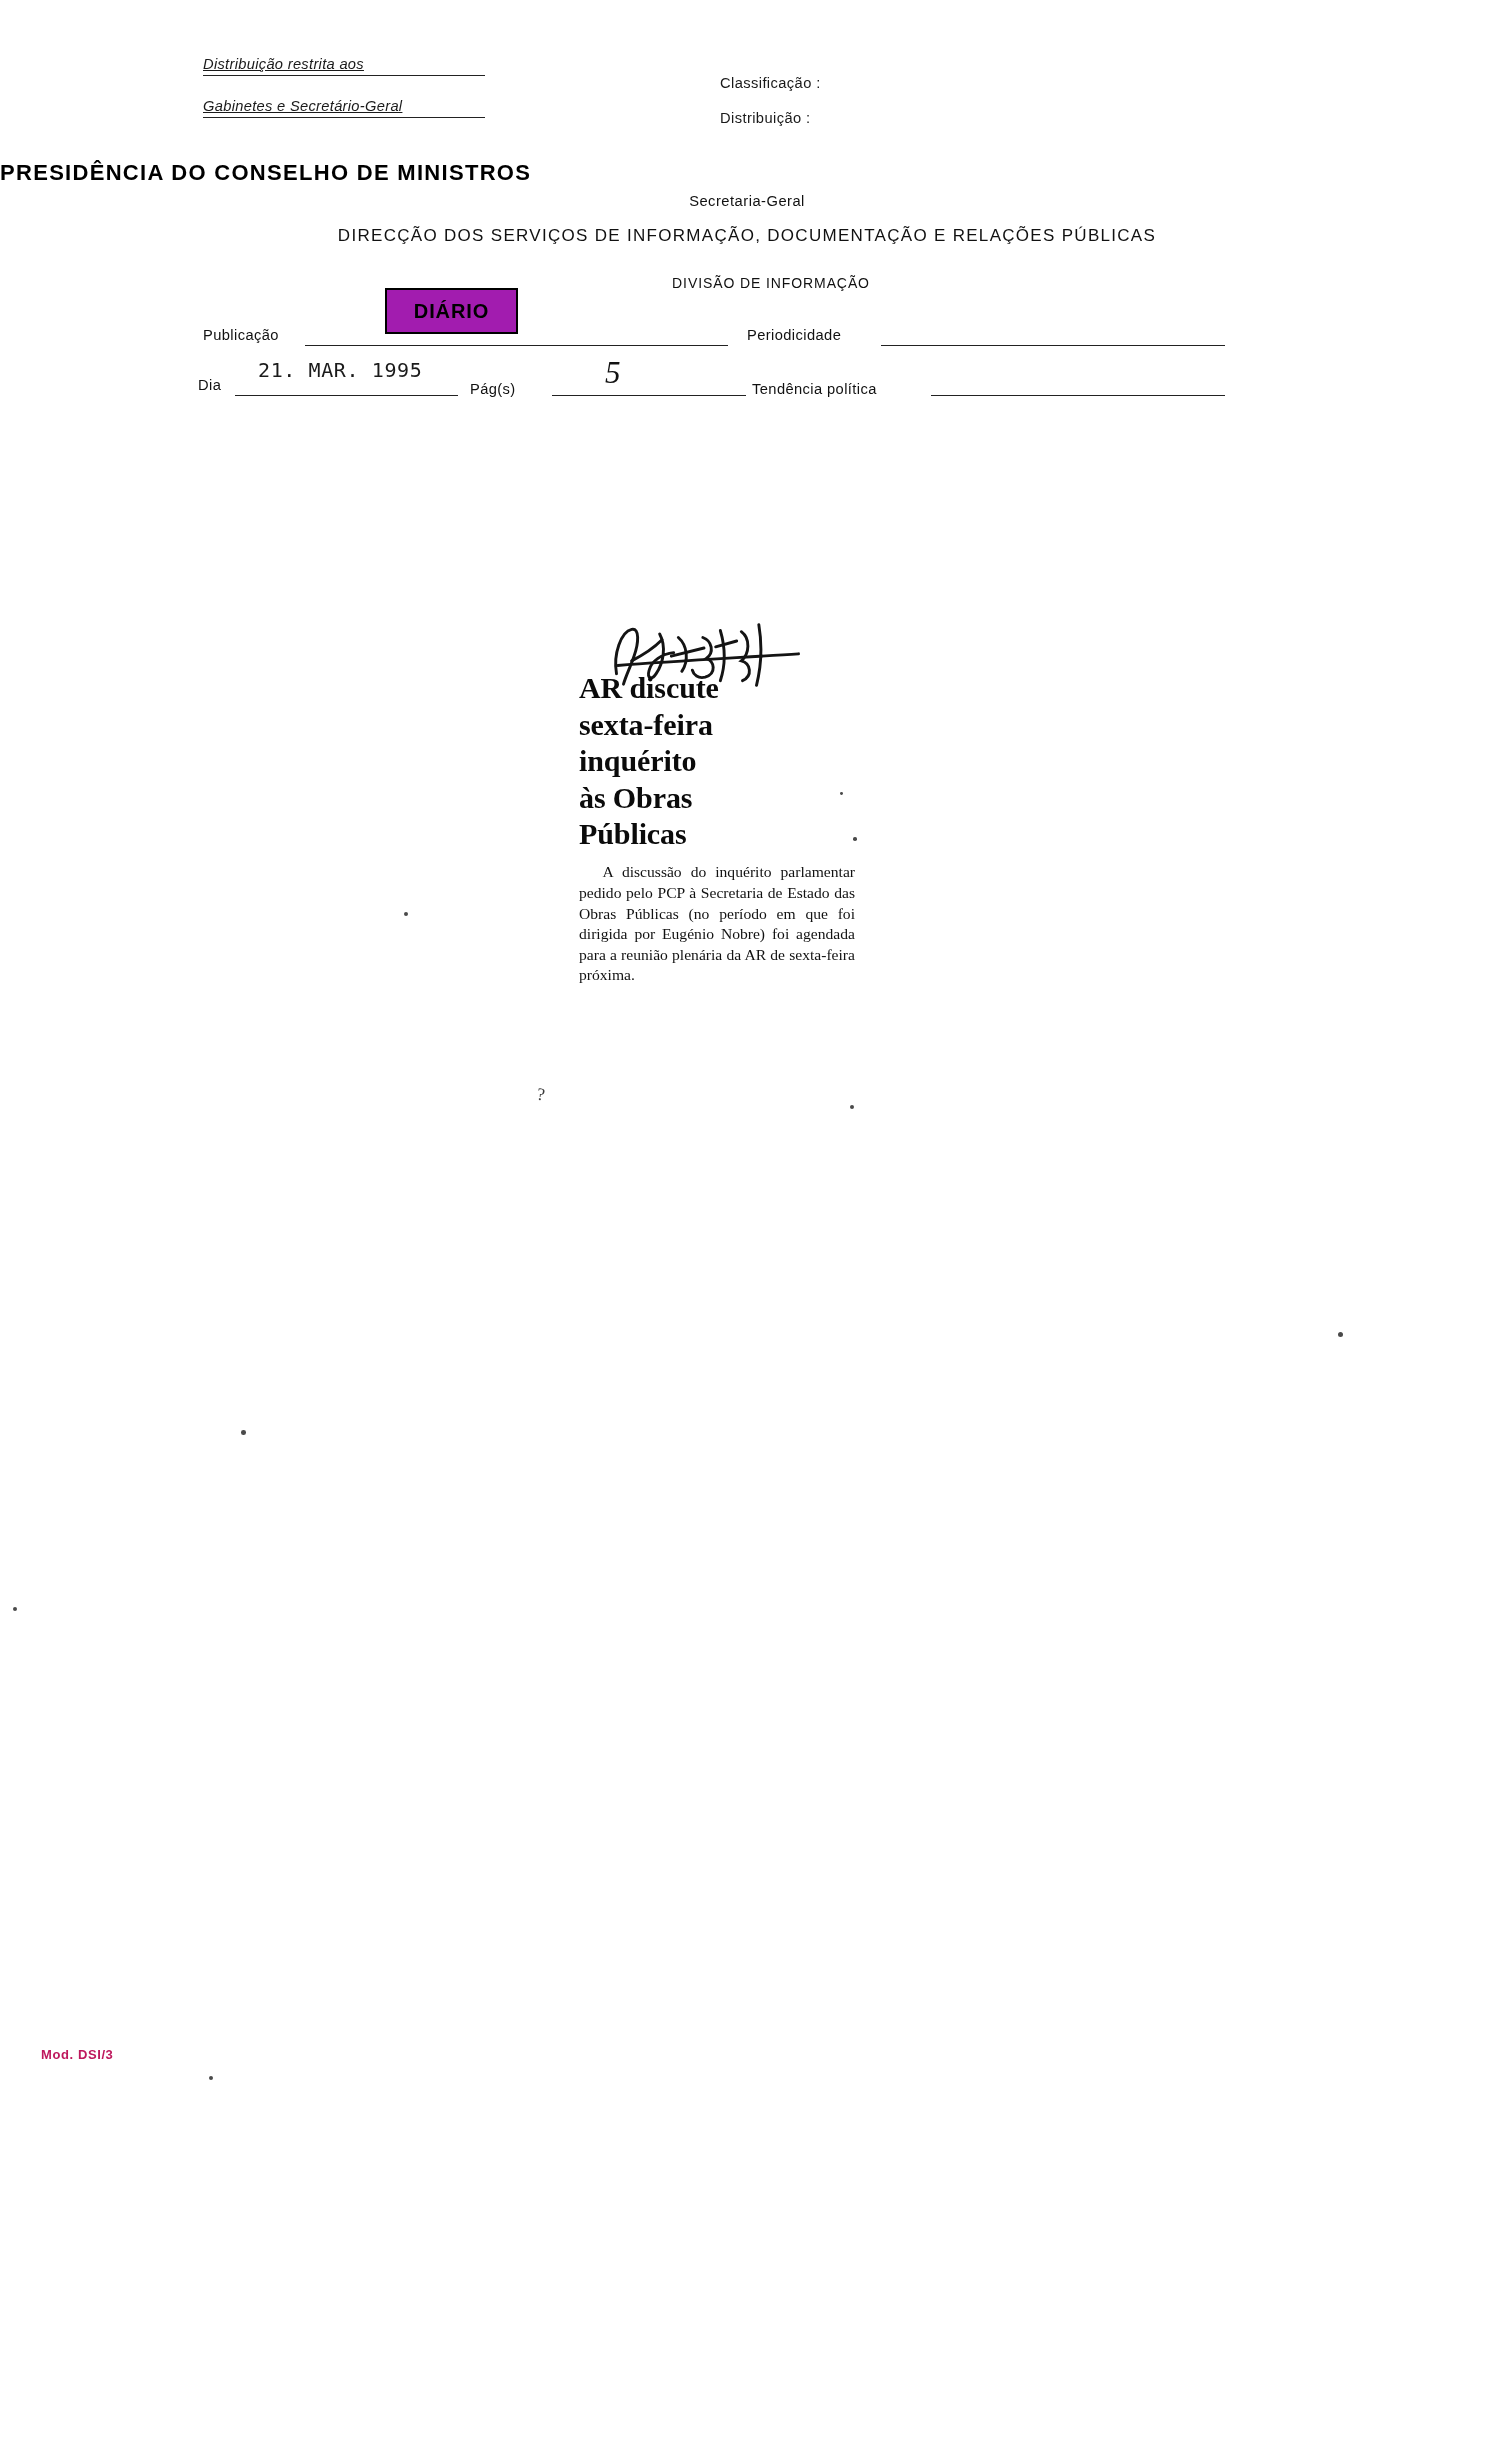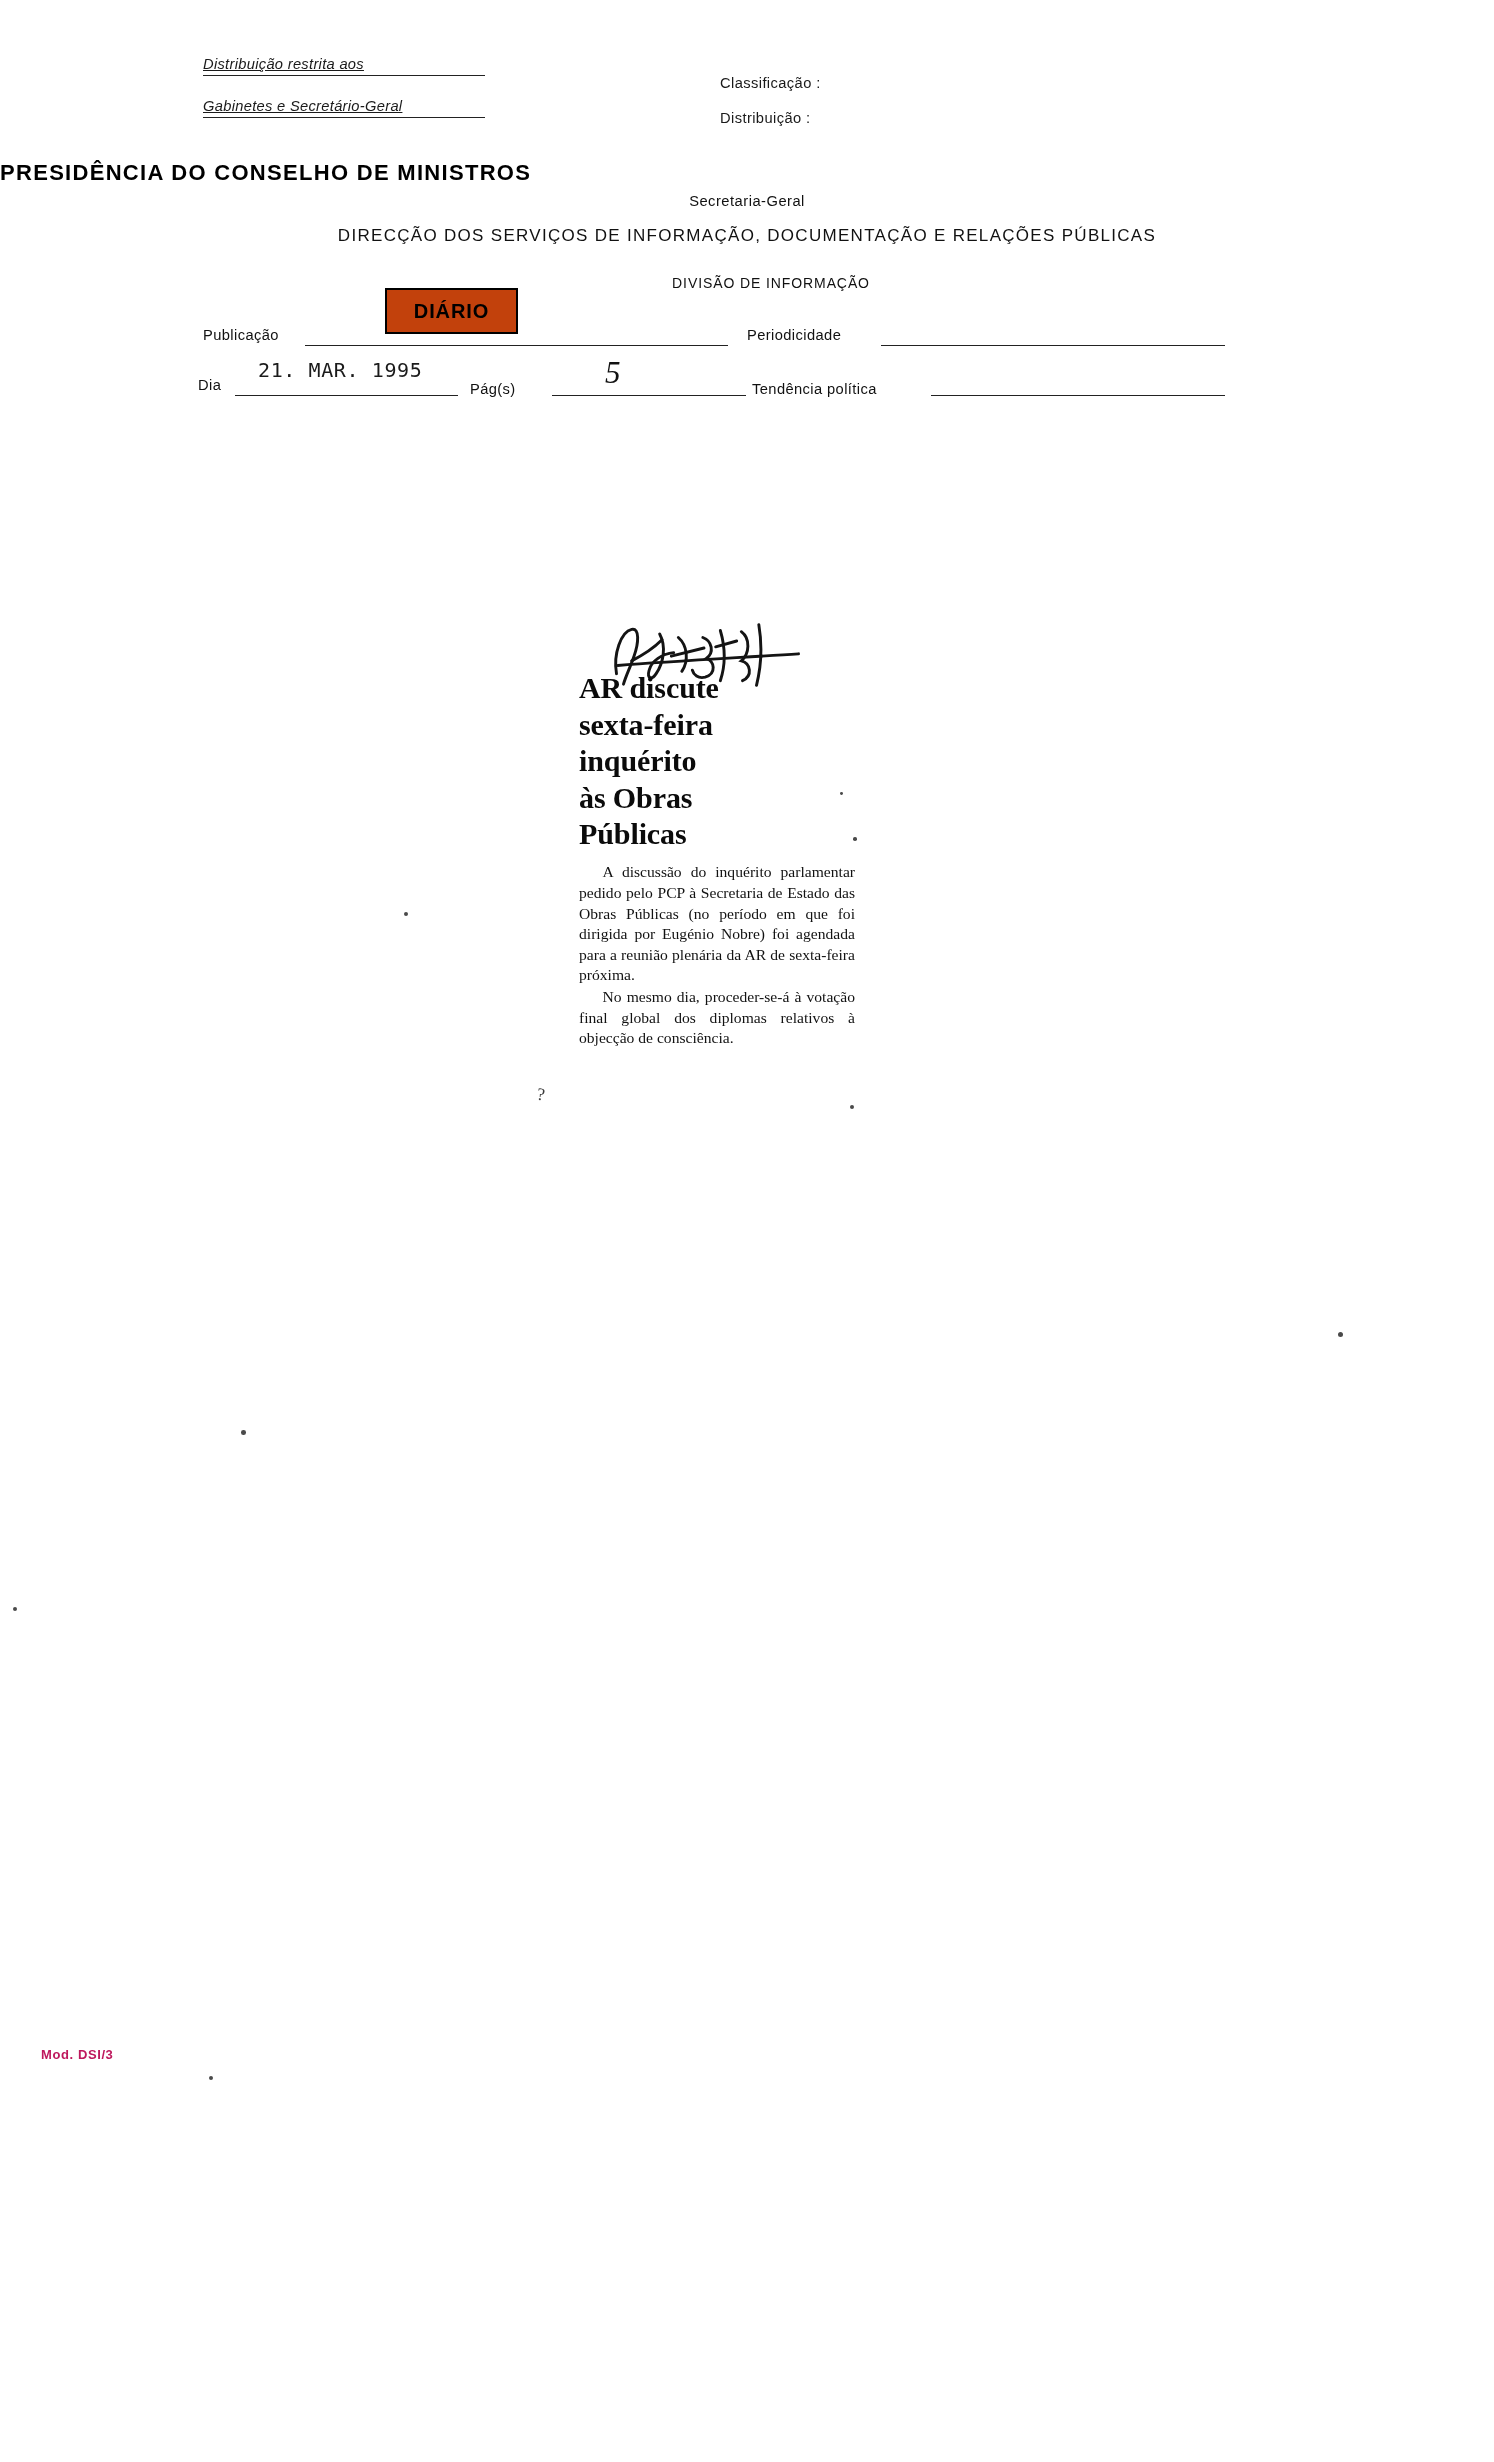--- a/index.html
+++ b/index.html
@@ -110,21 +110,21 @@
     top: 288px;
     width: 129px;
     height: 42px;
     border: 2.9px solid #000;
     display: flex;
     align-items: center;
     justify-content: center;
     font-size: 20px;
     font-weight: bold;
     letter-spacing: 0.9px;
-    background: #c2410c;
+    background: #a21caf;
     color: #000;
   }
 
   
   .fld {
     position: absolute;
     font-size: 14.7px;
     color: #111;
     letter-spacing: 0.4px;
     white-space: nowrap;
@@ -272,21 +272,20 @@
   <div class="clip">
     <div class="clip-head">
       <div>AR discute</div>
       <div>sexta-feira</div>
       <div>inquérito</div>
       <div>às Obras</div>
       <div>Públicas</div>
     </div>
     <div class="clip-body">
       <p>A discussão do inquérito parlamentar pedido pelo PCP à Secretaria de Estado das Obras Públicas (no período em que foi dirigida por Eugénio Nobre) foi agendada para a reunião plenária da AR de sexta-feira próxima.</p>
-      <p>No mesmo dia, proceder-se-á à votação final global dos diplomas relativos à objecção de consciência.</p>
     </div>
   </div>
 
   <div class="qmark">?</div>
 
   <div class="speck" style="left:404px; top:912px; width:4.1px; height:4.1px;"></div>
   <div class="speck" style="left:853px; top:837px; width:3.5px; height:3.5px;"></div>
   <div class="speck" style="left:840px; top:792px; width:2.9px; height:2.9px;"></div>
   <div class="speck" style="left:1338px; top:1332px; width:5.3px; height:5.3px;"></div>
   <div class="speck" style="left:850px; top:1105px; width:4.1px; height:4.1px;"></div>

